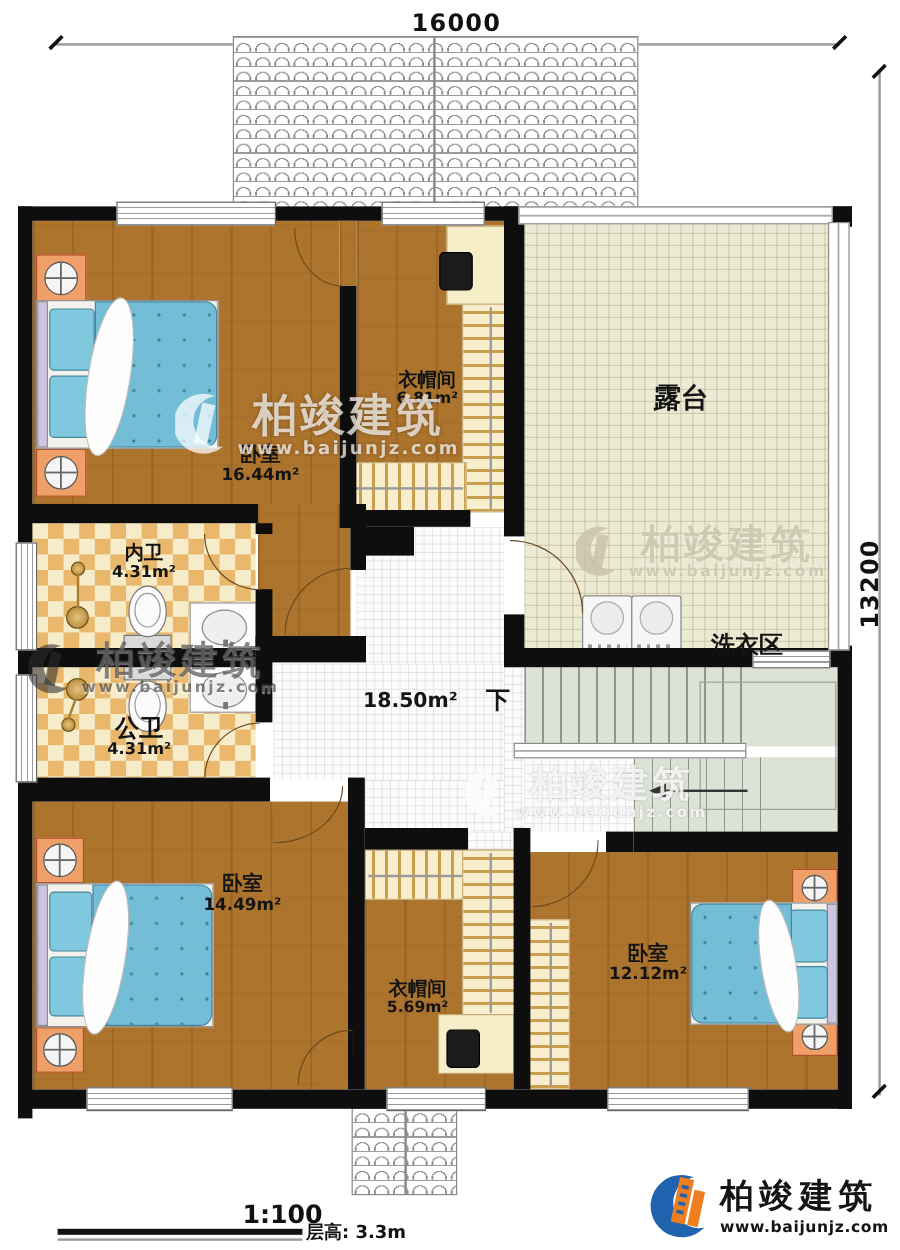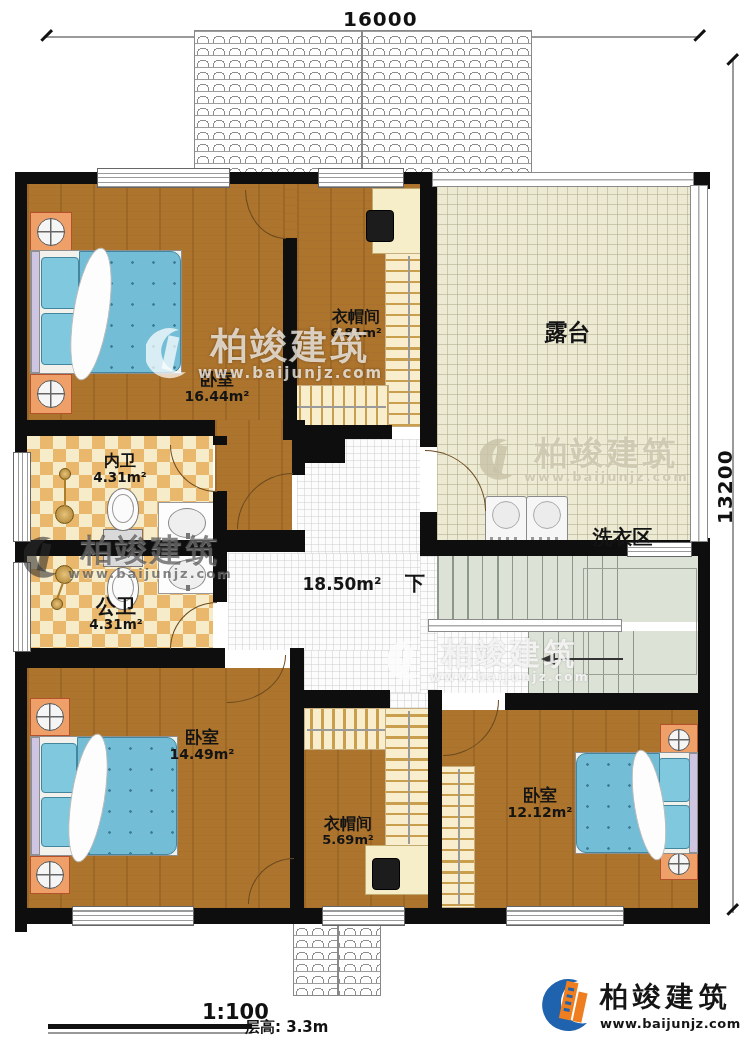--- a/index.html
+++ b/index.html
@@ -346,21 +346,21 @@
       </svg>
     <div class="txt">
         <span class="n" style="font-size:31px">柏竣建筑</span>
         <span class="u" style="font-size:12.5px">www.baijunjz.com</span>
       </div>
   </div>
 
   <div class="abs fscale" style="left:202px;top:1000px;">1:100</div>
   <div class="abs" style="left:48px;top:1024px;width:204px;height:5px;background:#111;"></div>
   <div class="abs" style="left:48px;top:1032px;width:204px;height:2px;background:#999;"></div>
-  <div class="abs fstat" style="left:245px;top:1018px;">
+  <div class="abs fstat" style="left:255px;top:1018px;">
     <span>层高:</span> <span>3.3m</span>
   </div>
   <div class="abs" style="left:540px;top:976px;display:flex;align-items:center;gap:8px;">
     <svg width="52" height="56" viewBox="0 0 52 56">
       <path d="M38 5 A26 26 0 1 0 47 47 A20 20 0 1 1 38 5 Z" fill="#1f63ae"></path>
       <g transform="rotate(12 30 28)">
         <rect x="22" y="6" width="12" height="38" fill="#ee7e1f"></rect>
         <rect x="36" y="14" width="9" height="30" fill="#ee7e1f"></rect>
         <rect x="25" y="12" width="6" height="3" fill="#1f63ae"></rect>
         <rect x="25" y="19" width="6" height="3" fill="#1f63ae"></rect>

